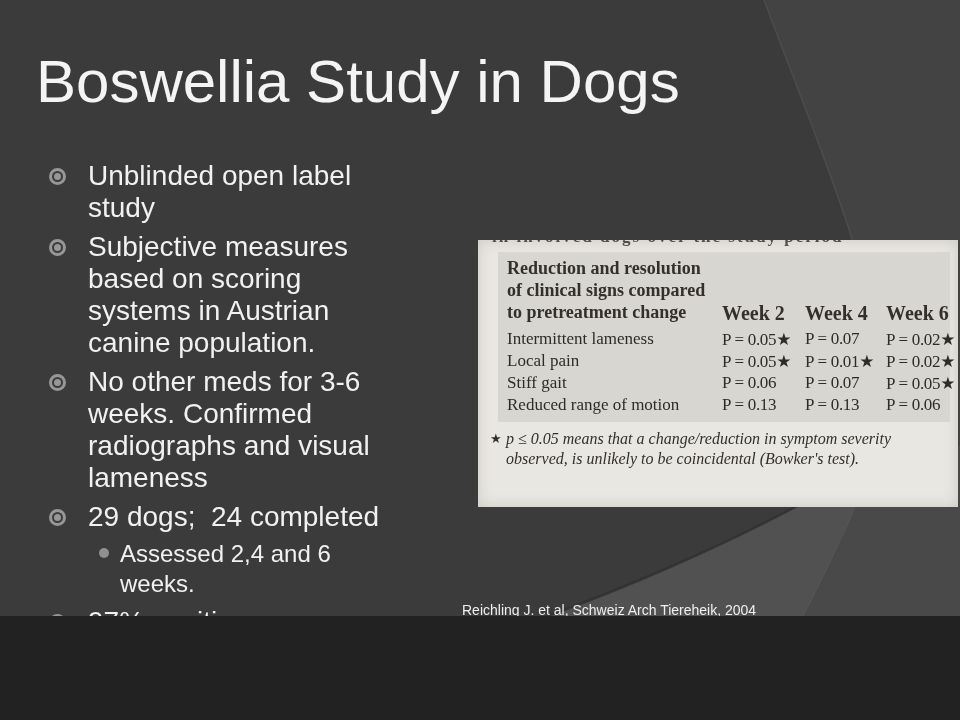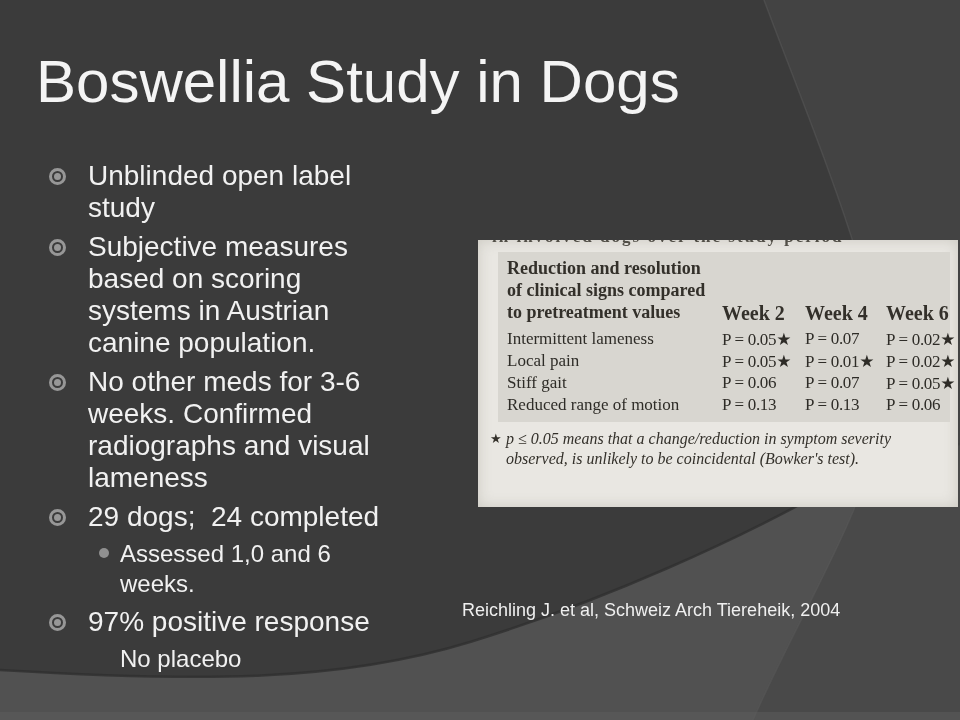--- a/index.html
+++ b/index.html
@@ -1,17 +1,17 @@
 <!DOCTYPE html>
 <html><head>
 <meta charset="utf-8">
 <style>
   html,body { margin:0; padding:0; background:#222; }
   .slide {
-    position:relative; width:960px; height:720px; overflow:hidden;
+    position:relative; width:960px; height:616px; overflow:hidden;
     background:#4d7c0f; font-family:"Liberation Sans", sans-serif;
   }
   .bg-svg { position:absolute; left:0; top:0; }
 
   
   .title {
     position:absolute; left:36px; top:52px; line-height:1;
     font-size:60px; font-weight:400; color:#f4f4f4; letter-spacing:0px;
   }
 
@@ -66,21 +66,21 @@
   .c1 { left:224px; } .c2 { left:307px; } .c3 { left:388px; }
   .scan-foot {
     position:absolute; left:28px; top:189px; width:438px;
     font-style:italic; font-size:16px; line-height:20px; color:#33302a;
   }
   .foot-star { position:absolute; left:-16px; top:0; font-style:normal; font-size:13px; }
 
   
   .citation {
     position:absolute; left:462px; top:595px; width:464px;
-    font-size:18px; line-height:31px; color:#efefef;
+    font-size:14px; line-height:31px; color:#efefef;
   }
 </style>
 </head>
 <body>
 
 <div class="slide">
 
   <svg class="bg-svg" width="960" height="720" viewBox="0 0 960 720">
     <rect width="960" height="720" fill="#3b3b3b"></rect>
 
@@ -106,42 +106,42 @@
     <li class="l1">
       <span class="m1"></span>
       <span class="b-text">No other meds for 3-6 weeks. Confirmed radiographs and visual lameness</span>
     </li>
     <li class="l1">
       <span class="m1"></span>
       <span class="b-text">29 dogs;  24 completed</span>
     </li>
     <li class="l2">
       <span class="m2"></span>
-      <span class="b-text">Assessed 1,0 and 6 weeks.</span>
+      <span class="b-text">Assessed 2,4 and 6 weeks.</span>
     </li>
     <li class="l1">
       <span class="m1"></span>
       <span class="b-text">97% positive response</span>
     </li>
     <li class="l2">
       
       <span class="b-text">No placebo</span>
     </li>
   </ul>
 
   <div class="scan">
     <div class="scan-cut">
       <span>in involved dogs over the study period</span>
     </div>
 
     <div class="scan-block">
       <div class="h-lines">
         <div>Reduction and resolution</div>
         <div>of clinical signs compared</div>
-        <div>to pretreatment values</div>
+        <div>to pretreatment change</div>
       </div>
       <span class="wk wk2">Week 2</span>
       <span class="wk wk4">Week 4</span>
       <span class="wk wk6">Week 6</span>
 
       <span class="rlabel r1">Intermittent lameness</span>
       <span class="pv r1 c1">P = 0.05★</span>
       <span class="pv r1 c2">P = 0.07</span>
       <span class="pv r1 c3">P = 0.02★</span>
 

